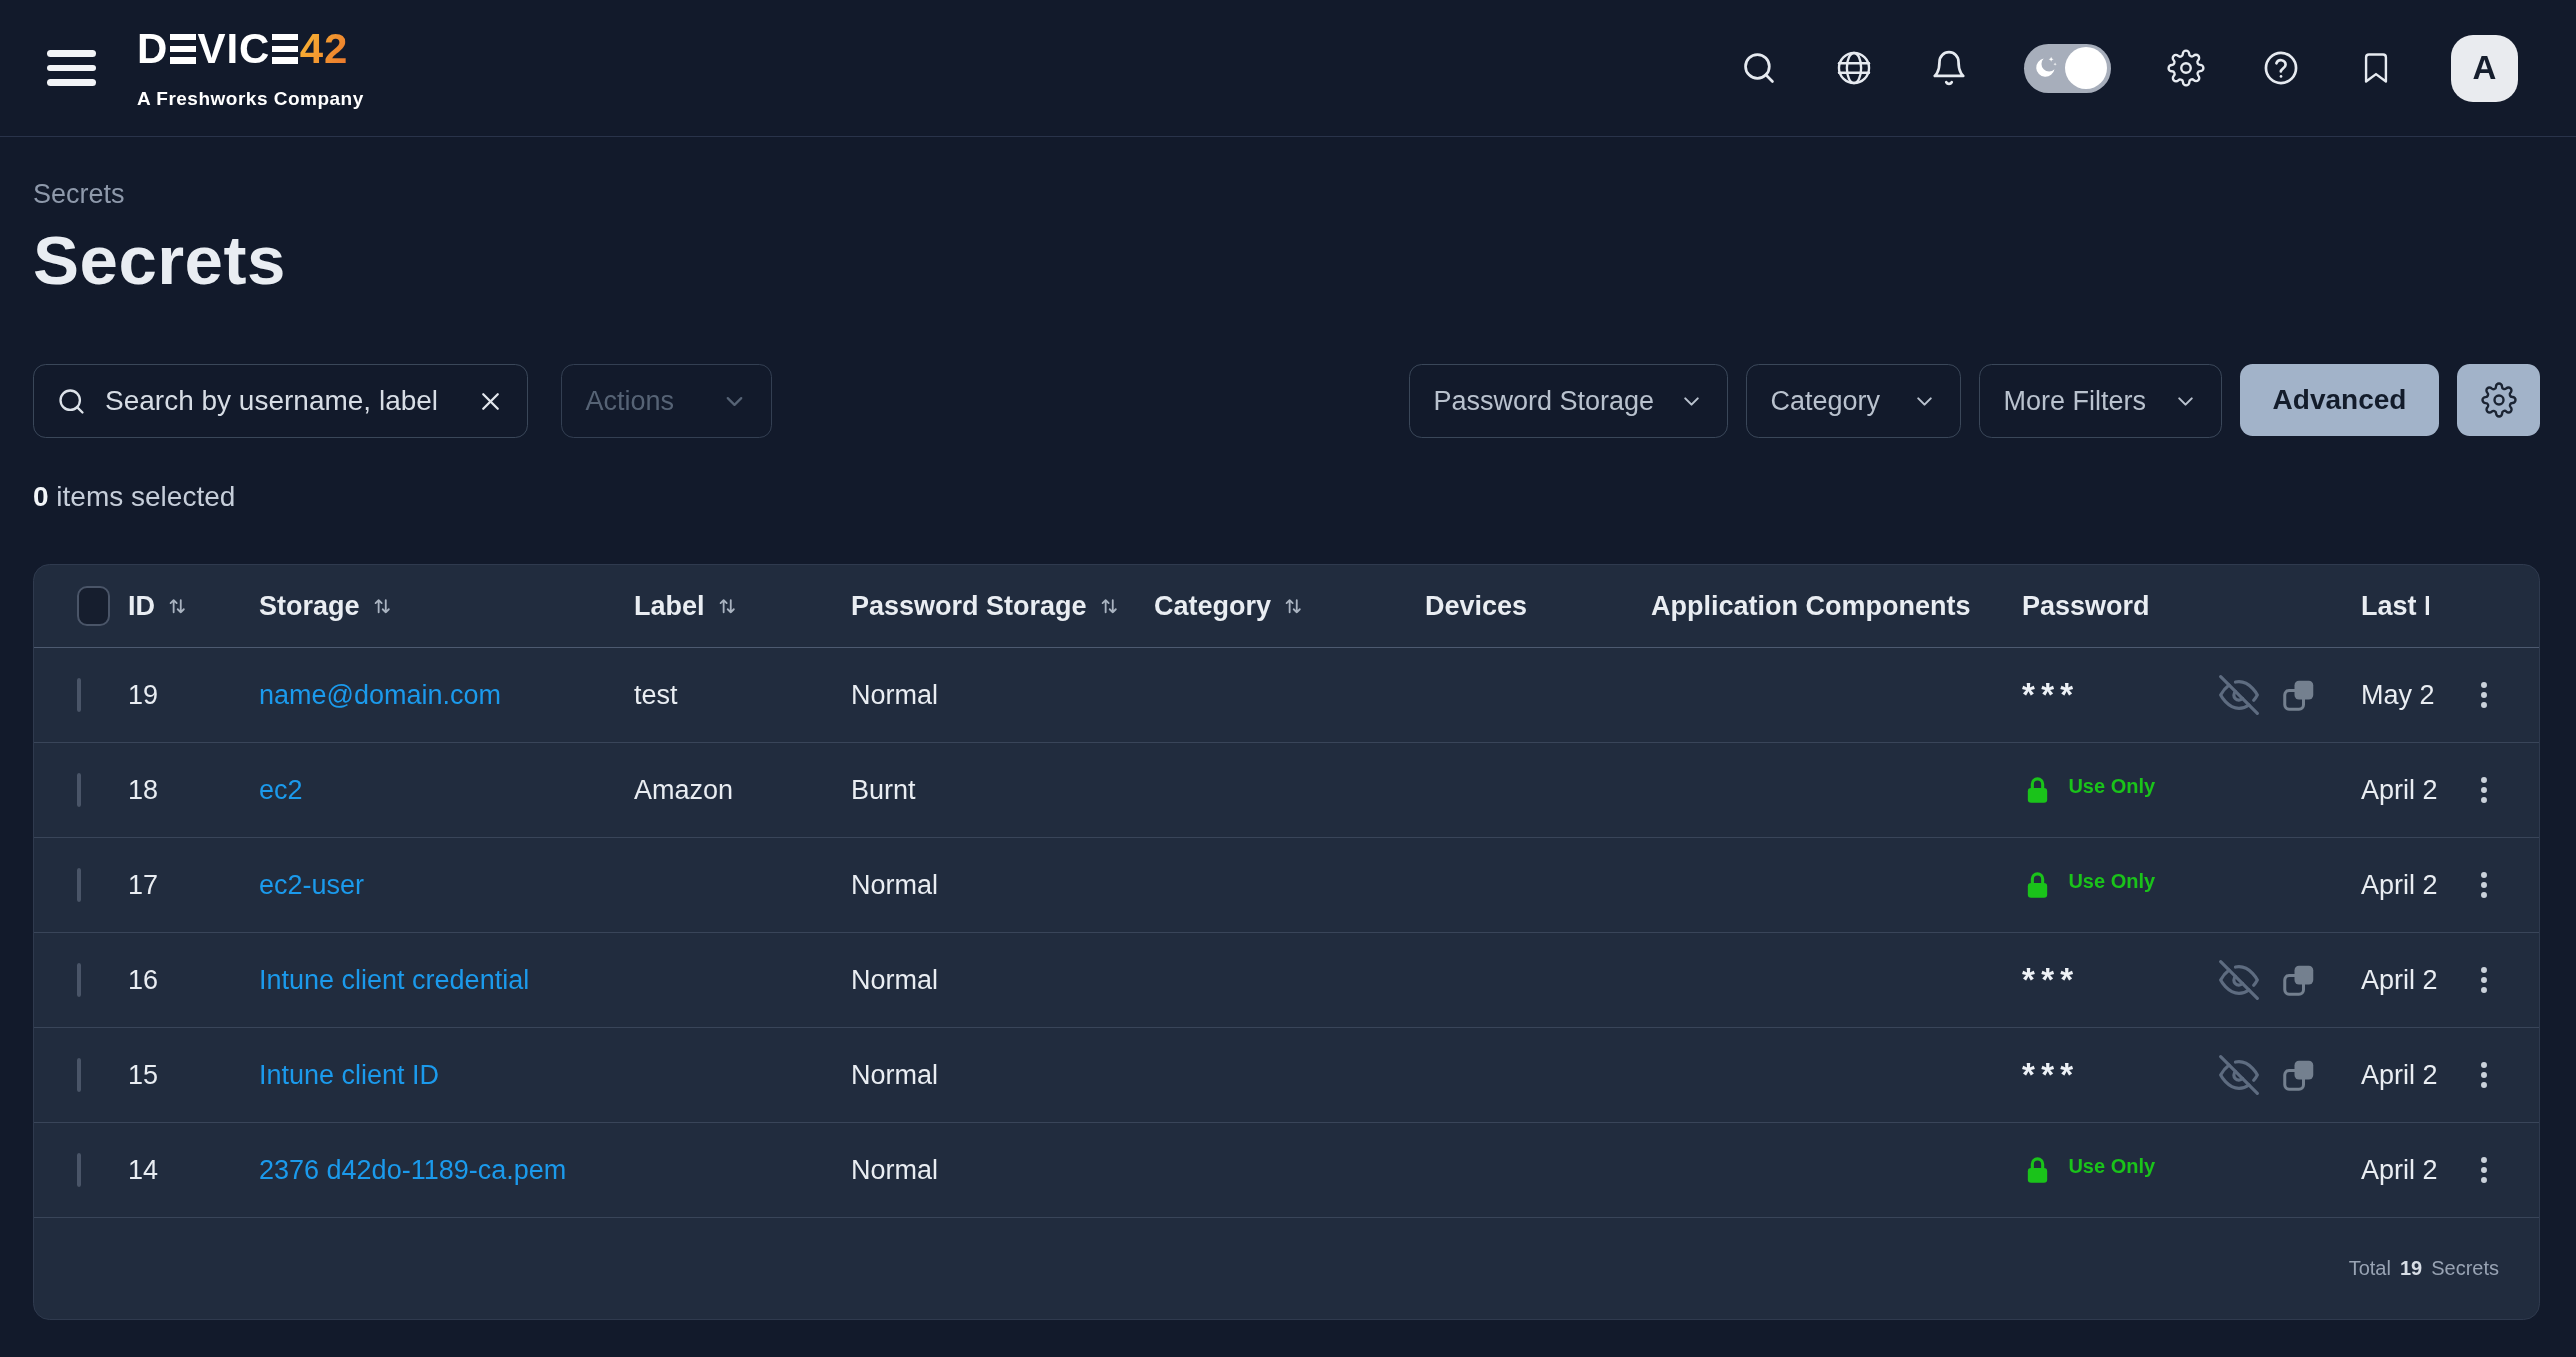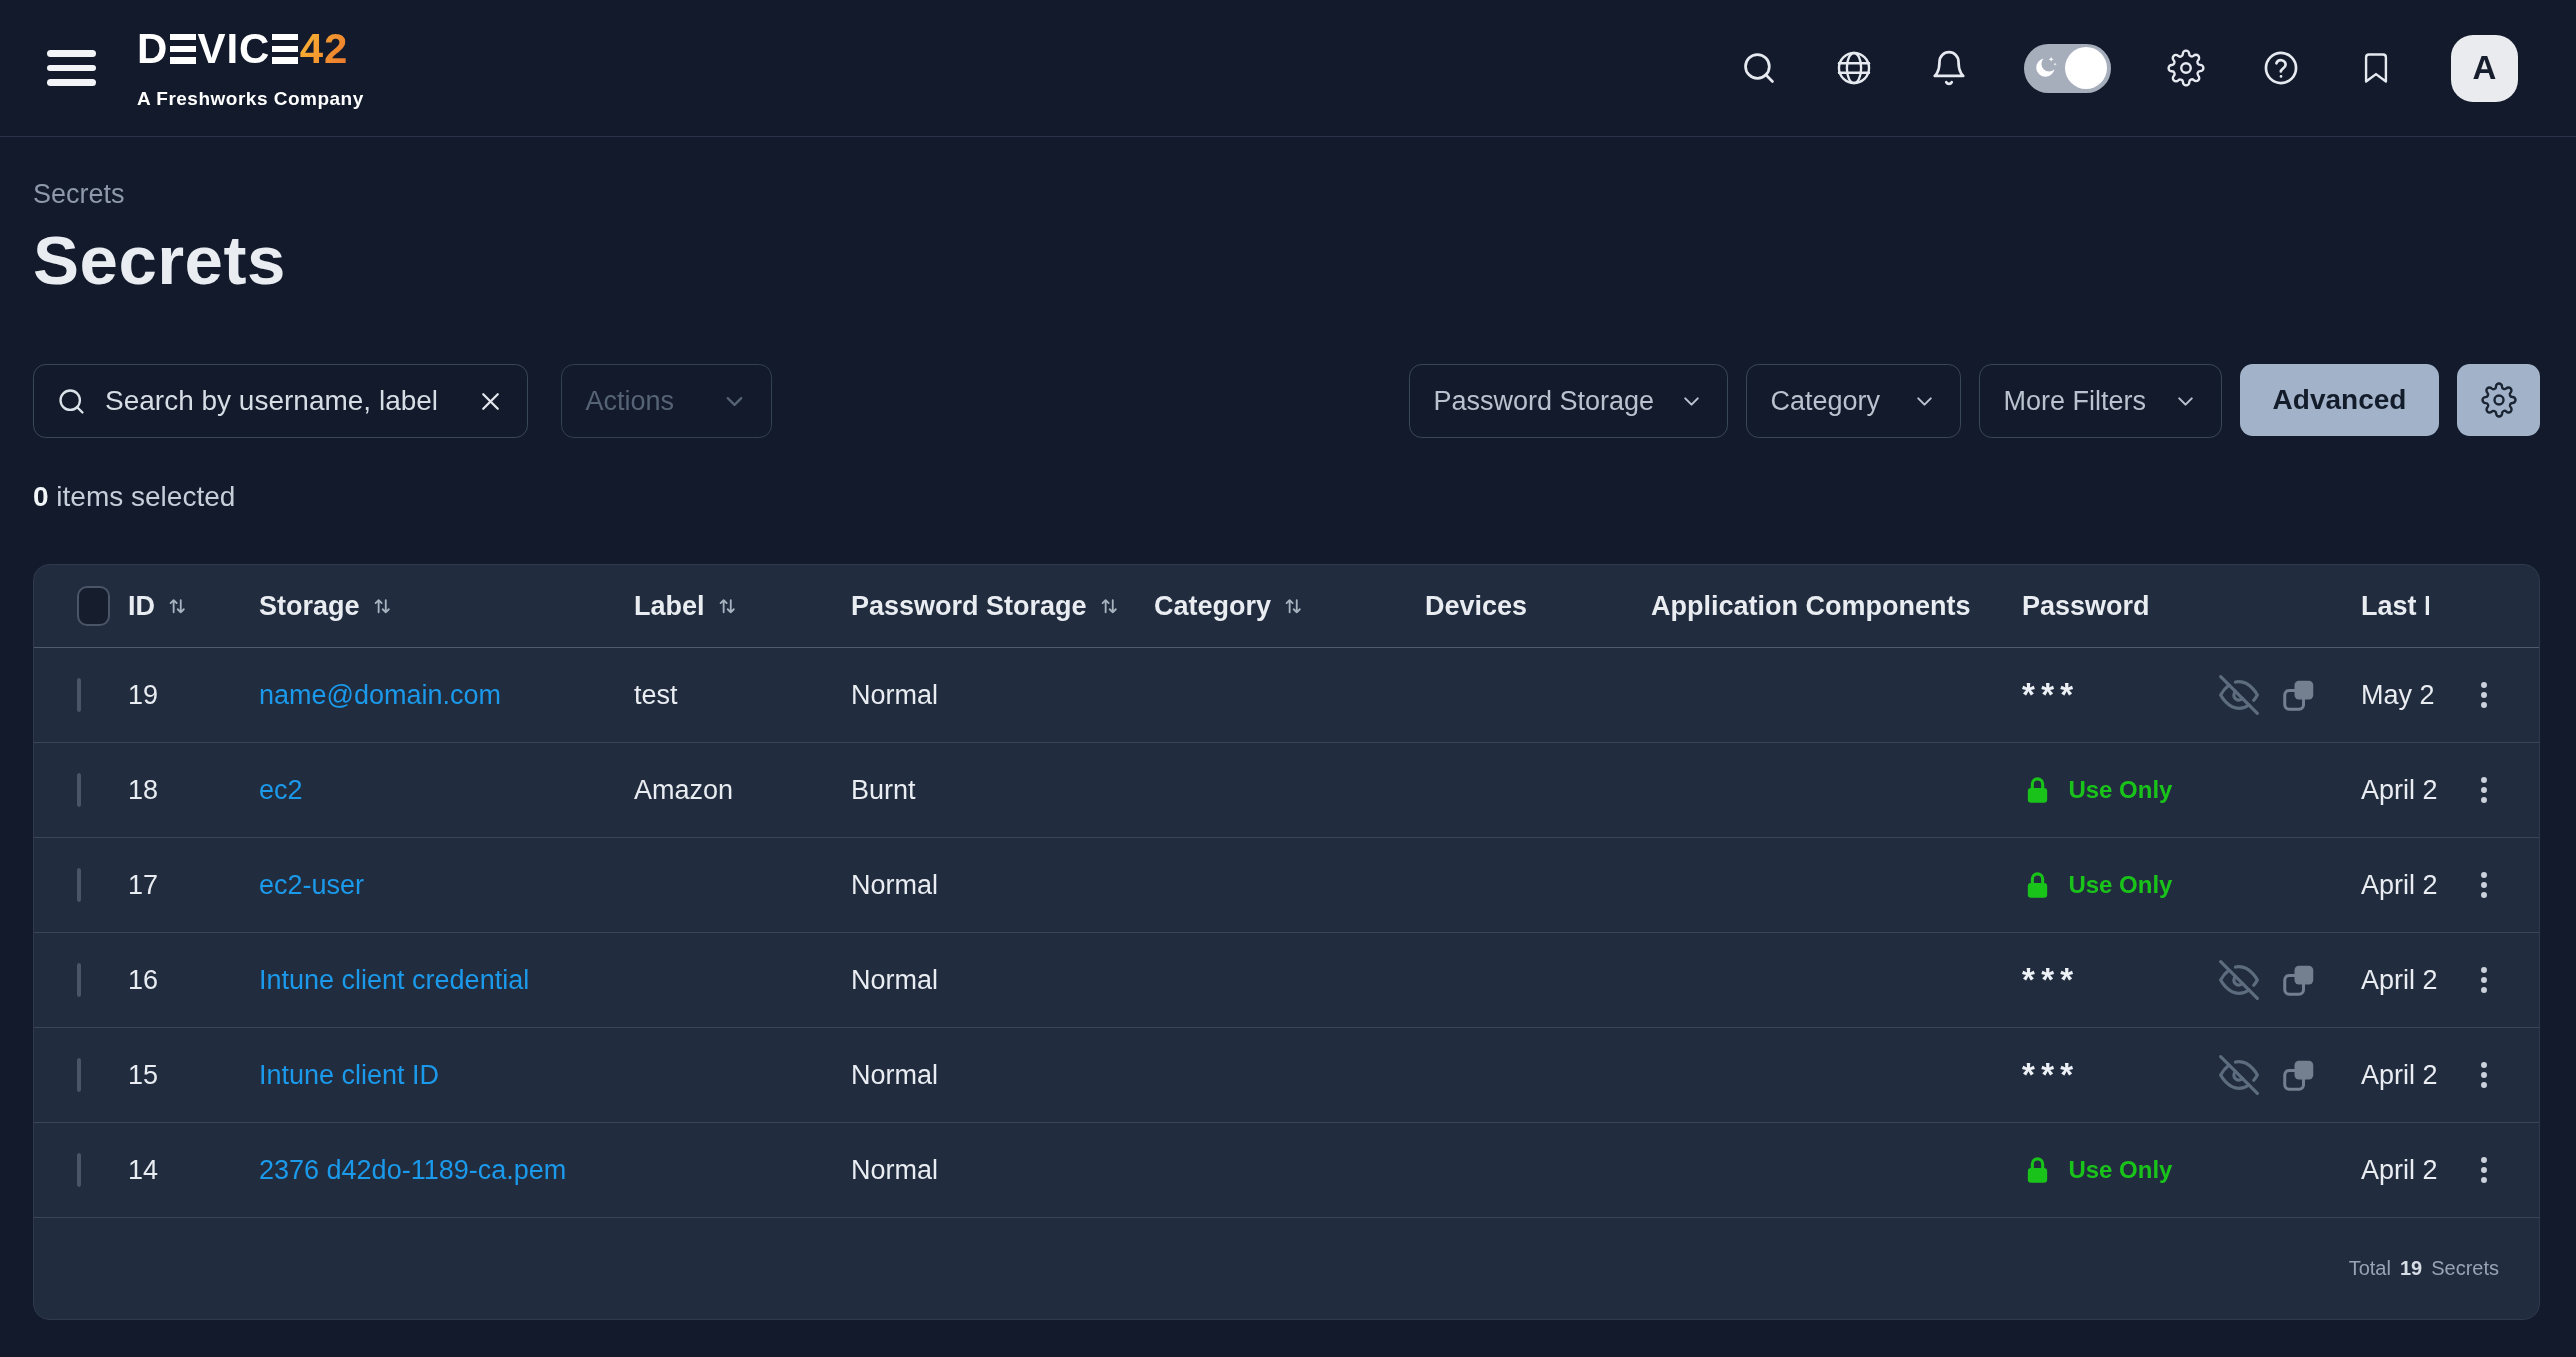--- a/index.html
+++ b/index.html
@@ -80,21 +80,21 @@
   .th { font-size:27px; font-weight:700; color:#E9EDF2; display:flex; align-items:center; gap:10px; padding-right:12.7px; }
   .sort-ic { color:#A9B3C0; flex:0 0 auto; }
   .tbody .trow { height:95px; border-bottom:0.9px solid #394559; }
   .tbody .trow:last-child { border-bottom:0.9px solid #394559; }
   .cell { font-size:27px; color:#E9EDF2; padding-right:12.7px; white-space:nowrap; }
   .col-check { padding-left:43px; }
   .checkbox { width:33px; height:40px; border:2.7px solid #4A5568; border-radius:10px; background:#161E2E; cursor:pointer; }
   a.secret-link { color:#1B9AEC; text-decoration:none; font-size:27px; }
   .col-pass { display:flex; align-items:center; }
   .masked { font-size:33px; font-weight:700; letter-spacing:6.3px; color:#EDF1F6; }
-  .use-only { display:flex; align-items:center; gap:15.4px; color:#1AC31A; font-size:24px; font-weight:700; }
+  .use-only { display:flex; align-items:flex-start; gap:15.4px; color:#1AC31A; font-size:20px; font-weight:700; }
   .pw-icons { margin-left:auto; display:flex; align-items:center; gap:22px; padding-right:31px; }
   .pw-icons .btn-ic { background:none; border:none; cursor:pointer; display:flex; }
   .ic-eye { color:#5E6C80; }
   .ic-copy { color:#74808F; }
   .col-last { overflow:hidden; }
   .col-menu { display:flex; justify-content:center; }
   .kebab { background:none; border:none; color:#CBD2DB; cursor:pointer; display:flex; padding:5.4px; }
   .th-last { overflow:hidden; white-space:nowrap; display:block; line-height:83px; }
 
   .tfoot { height:101px; display:flex; align-items:center; justify-content:flex-end; padding-right:40px; font-size:20px; color:#98A3B3; gap:9px; }

